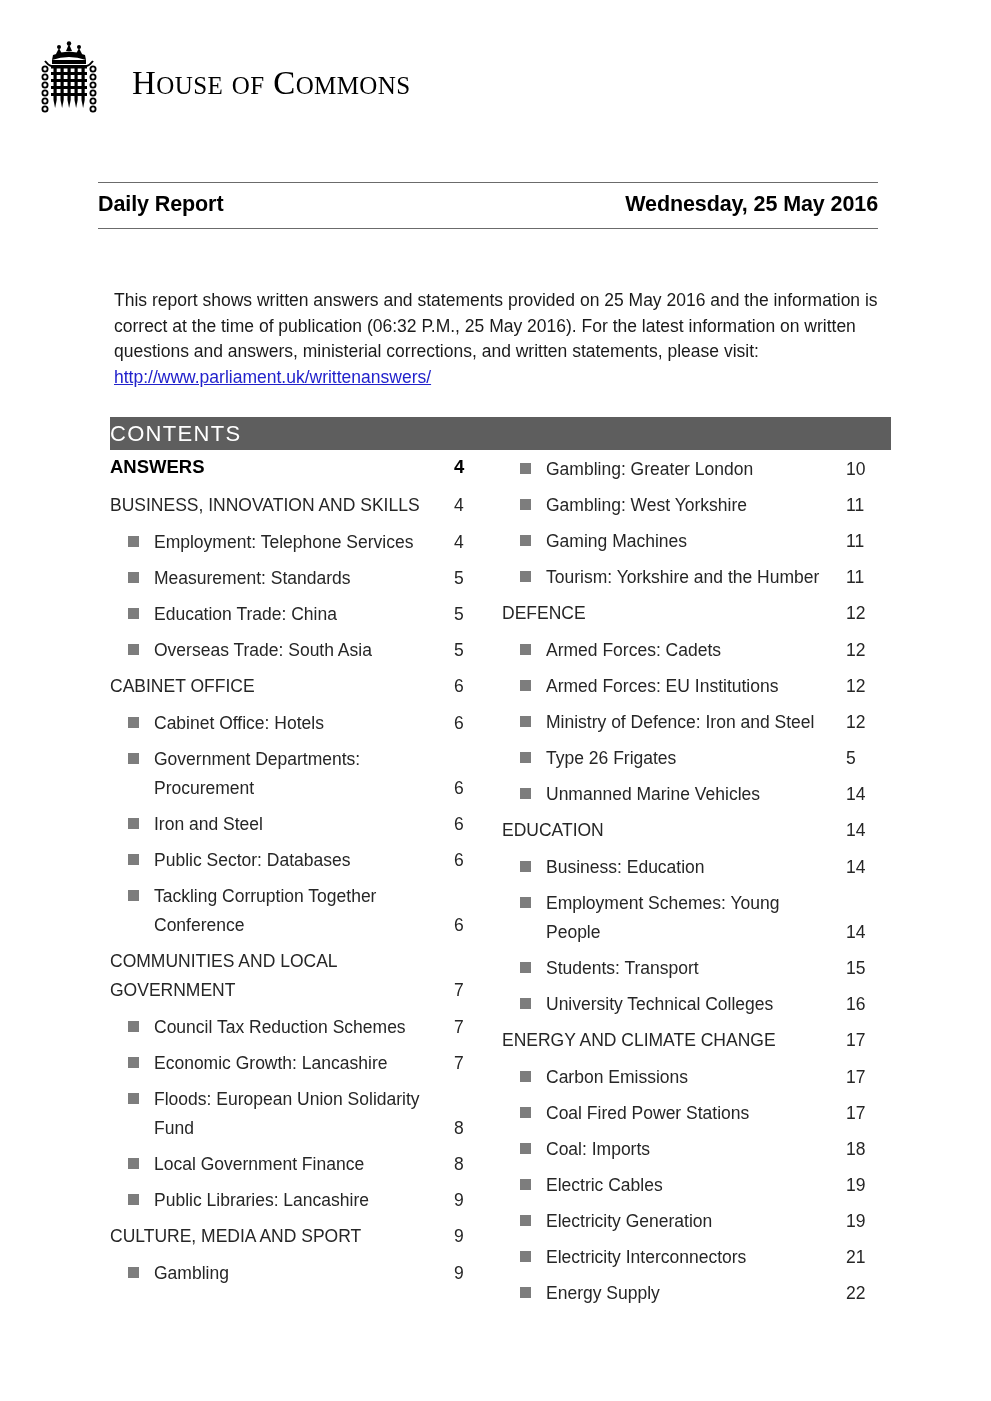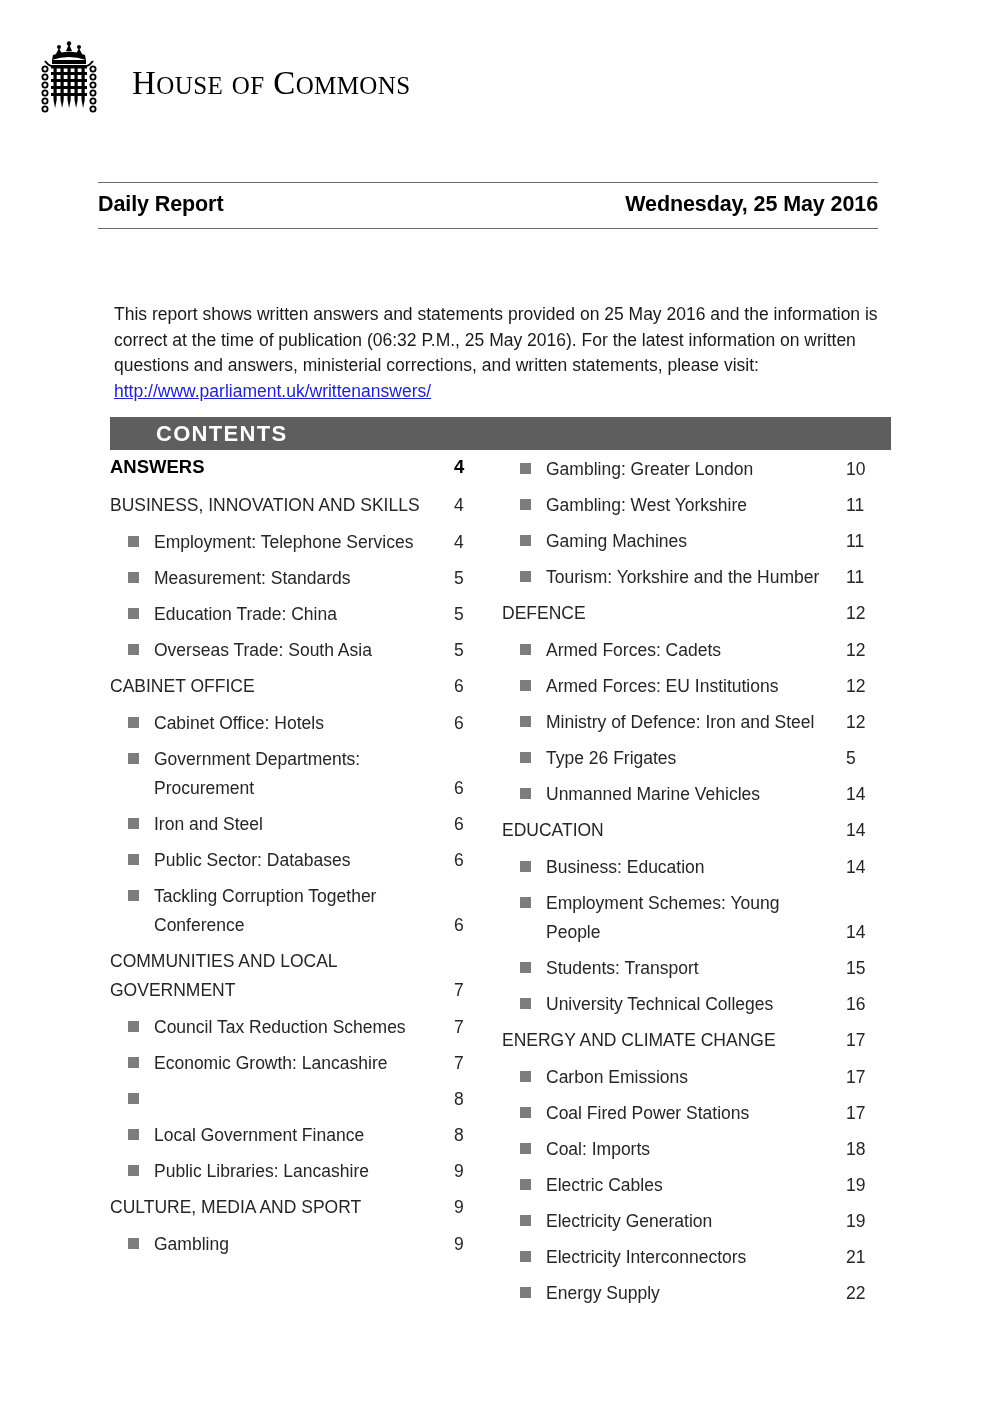--- a/index.html
+++ b/index.html
@@ -62,21 +62,21 @@
     font-size: 21.5px;
     font-weight: bold;
     color: #000000;
     letter-spacing: -0.1px;
   }
 
   
   .intro {
     position: absolute;
     left: 114px;
-    top: 302px;
+    top: 288px;
     width: 768px;
     font-size: 17.5px;
     line-height: 25.5px;
     color: #1a1a1a;
   }
   .intro-link {
     color: #2222cc;
     text-decoration: underline;
   }
 
@@ -87,23 +87,22 @@
     top: 417px;
     width: 781px;
     height: 33px;
     background: #5e5e5e;
     display: flex;
     align-items: center;
   }
   .contents-bar-label {
     color: #ffffff;
     font-size: 22px;
-    font-weight: bold;
+    font-weight: normal;
     letter-spacing: 1.3px;
-    padding-left: 46px;
   }
 
   
   .toc {
     position: absolute;
     left: 110px;
     top: 455px;
     width: 781px;
     display: flex;
     gap: 0;
@@ -337,20 +336,21 @@
       <div class="toc-row row-item">
         <div class="toc-label-cell">
           <span class="bullet"></span>
           <span class="item-text">Economic Growth: Lancashire</span>
         </div>
         <div class="toc-page-cell">7</div>
       </div>
       <div class="toc-row row-item">
         <div class="toc-label-cell">
           <span class="bullet"></span>
+          <span class="item-text">Floods: European Union Solidarity Fund</span>
         </div>
         <div class="toc-page-cell">8</div>
       </div>
       <div class="toc-row row-item">
         <div class="toc-label-cell">
           <span class="bullet"></span>
           <span class="item-text">Local Government Finance</span>
         </div>
         <div class="toc-page-cell">8</div>
       </div>

